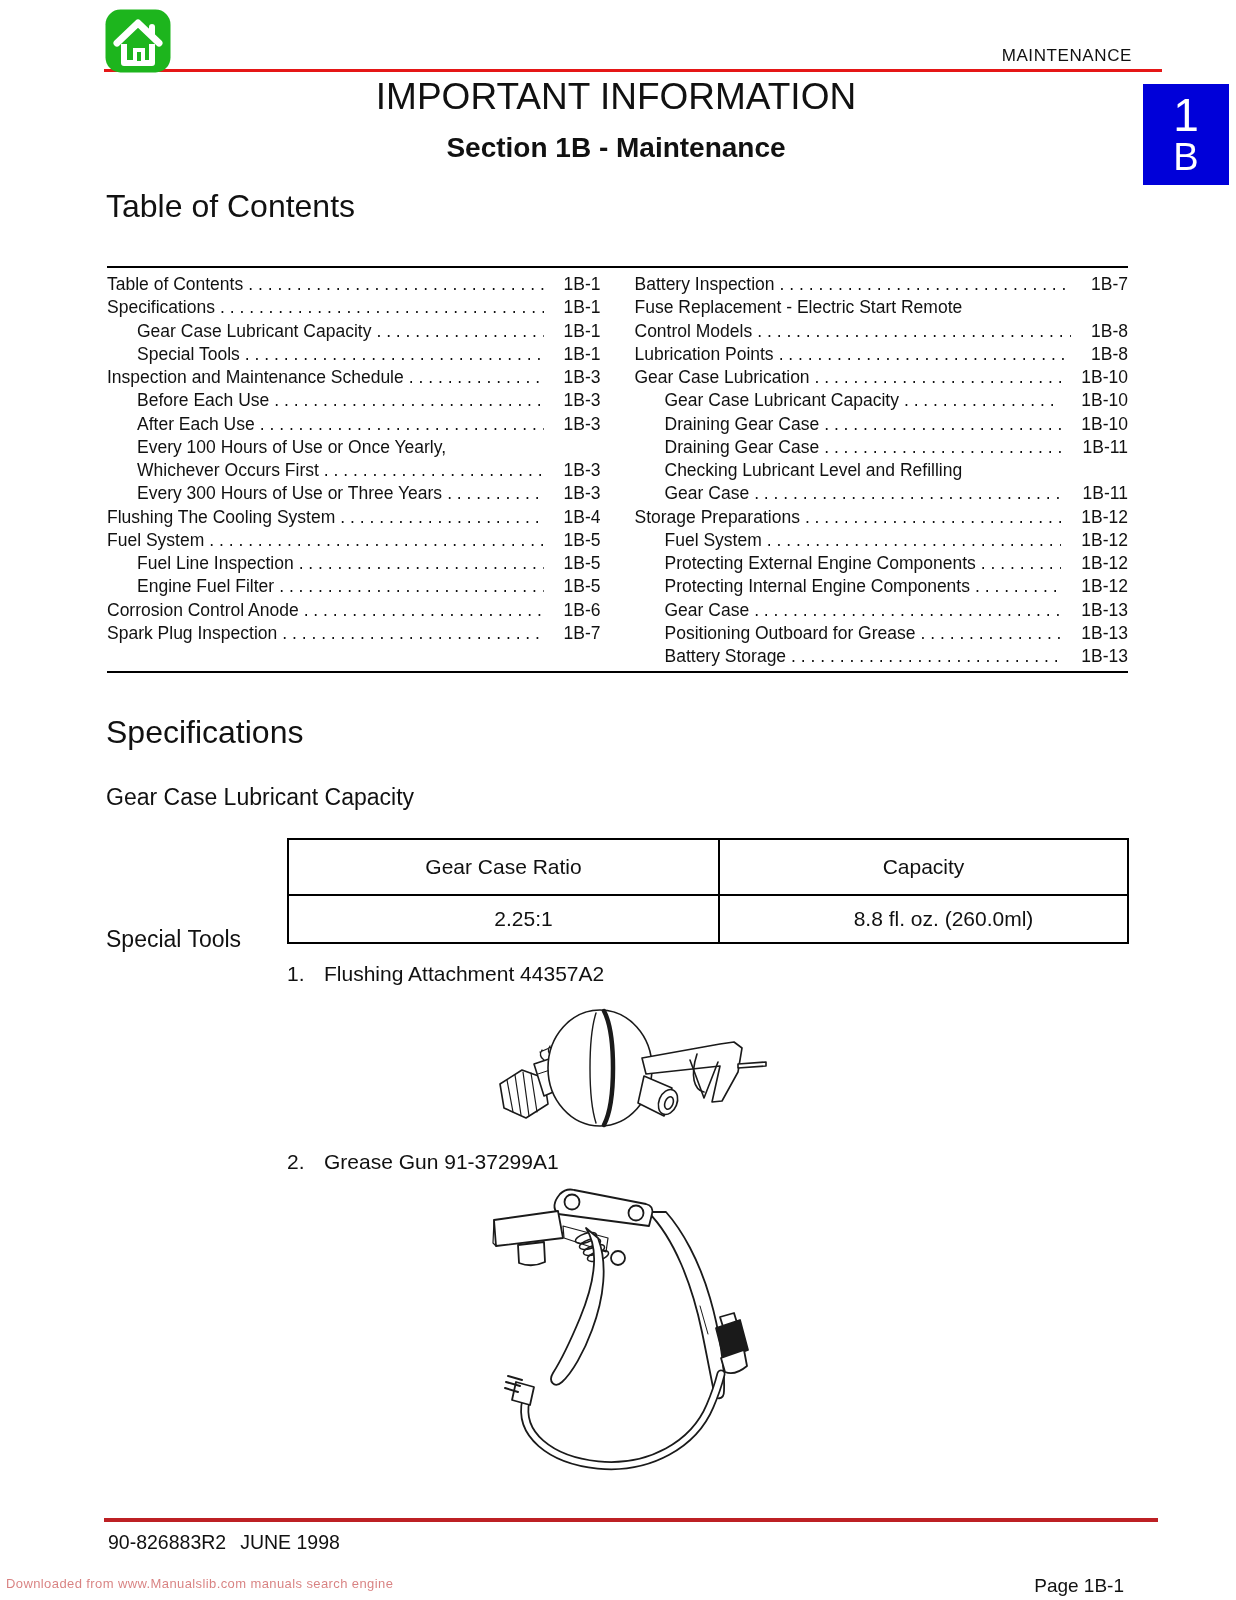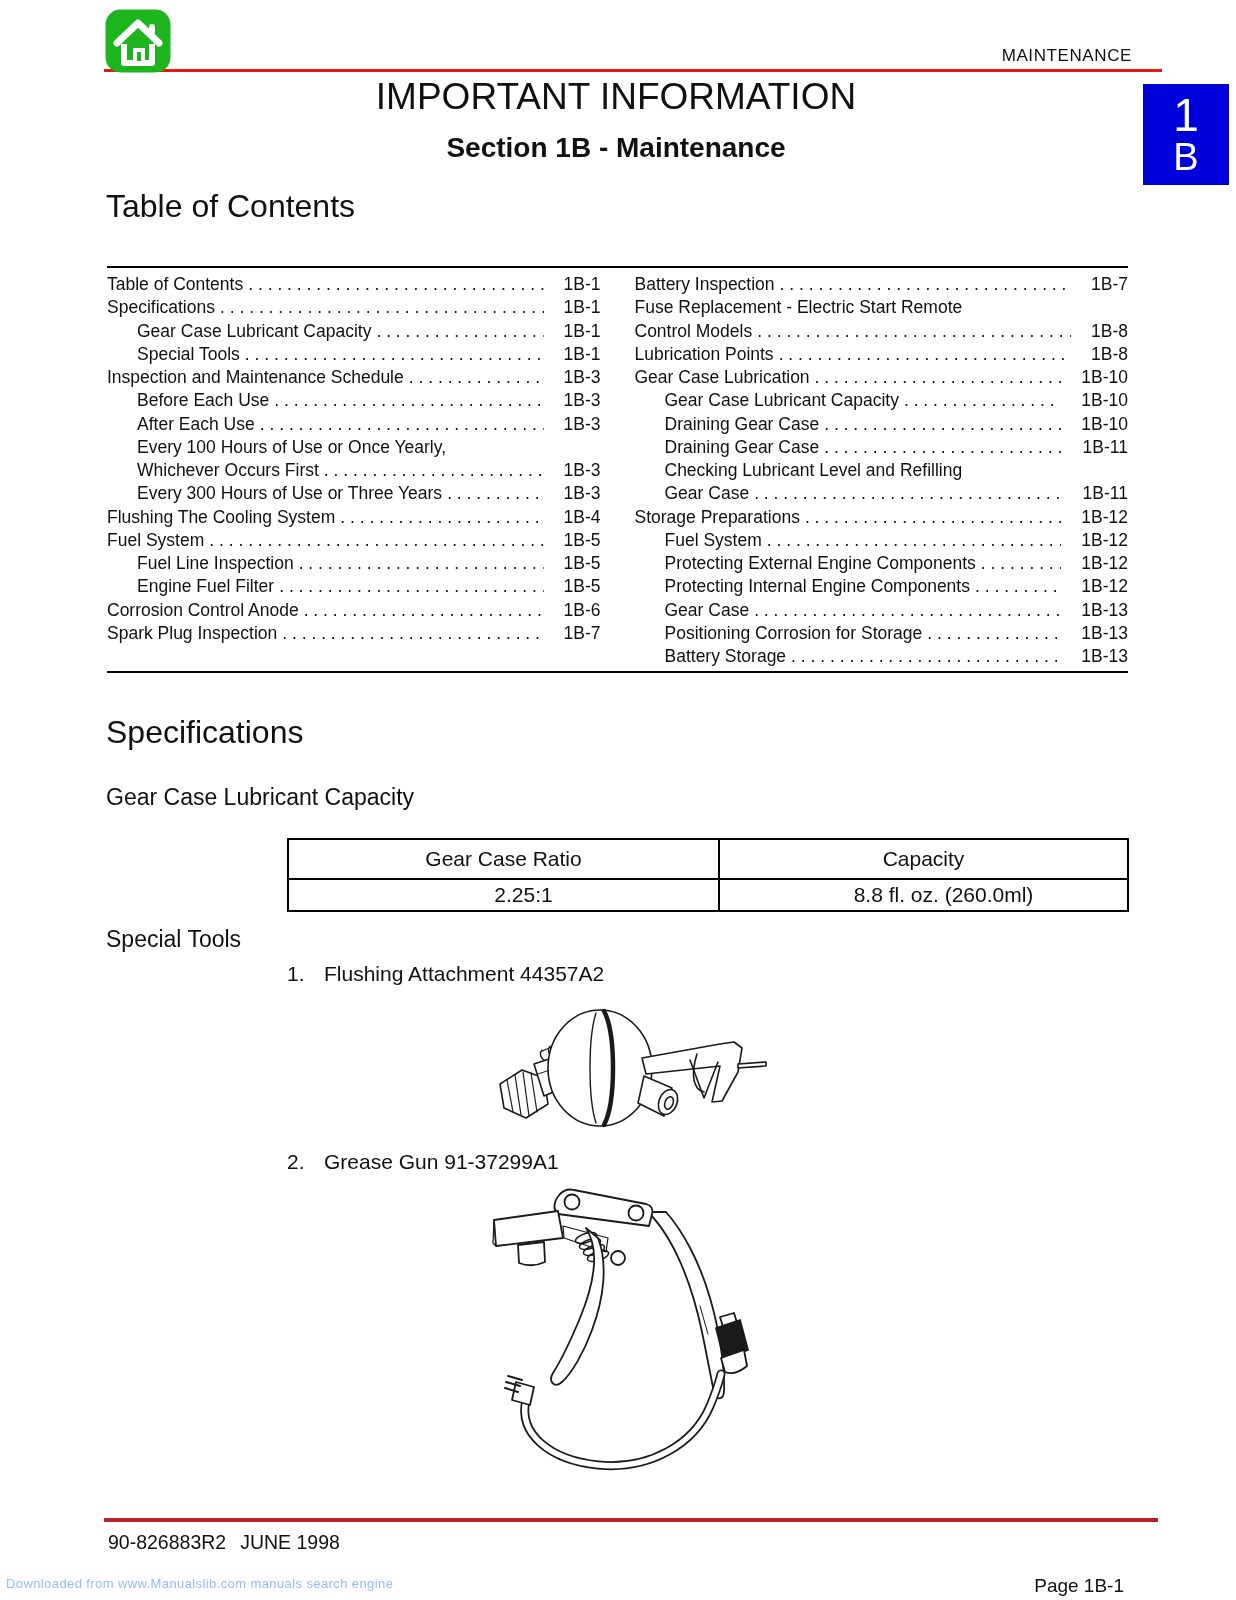--- a/index.html
+++ b/index.html
@@ -38,39 +38,39 @@
   .toc-dots{flex:1 1 auto;overflow:hidden;white-space:nowrap;margin-left:5px;}
   .toc-dots::after{content:". . . . . . . . . . . . . . . . . . . . . . . . . . . . . . . . . . . . . . . . . . . . . . . . . . . . . . . . . . . . . . . .";}
   .toc-page{flex:0 0 auto;margin-left:20px;text-align:right;}
   .toc-row.nopage .toc-dots,.toc-row.nopage .toc-page{visibility:hidden;}
 
   
   .specs-heading{position:absolute;left:106px;top:714px;font-size:32px;font-weight:400;}
   .gear-heading{position:absolute;left:106px;top:784px;font-size:23px;font-weight:400;}
   .spec-table{position:absolute;left:287px;top:838px;width:840px;border-collapse:collapse;table-layout:fixed;}
   .spec-table th,.spec-table td{border:2px solid #000;text-align:center;font-weight:400;font-size:21px;}
-  .spec-table th{height:40px;}
-  .spec-table td{height:32px;padding-left:40px;}
+  .spec-table th{height:56px;}
+  .spec-table td{height:48px;padding-left:40px;}
   .spec-table col.c1{width:431px;}
   .spec-table col.c2{width:409px;}
   .tools-heading{position:absolute;left:106px;top:926px;font-size:23px;font-weight:400;}
   .tool-item{position:absolute;left:287px;display:flex;font-size:21px;}
   .tool-item .tool-num{width:37px;flex:0 0 auto;}
   .tool-item.item1{top:962px;}
   .tool-item.item2{top:1150px;}
   .illus{position:absolute;}
   .illus svg{display:block;width:100%;height:100%;}
   .illus.flush{left:492px;top:1006px;width:278px;height:126px;}
   .illus.grease{left:488px;top:1186px;width:282px;height:292px;}
 
   
   .footer-rule{position:absolute;left:104px;top:1518px;width:1054px;height:4px;background:var(--accent-red-dark);}
   .footer-left{position:absolute;left:108px;top:1531px;font-size:19.5px;display:flex;gap:14px;}
   .footer-right{position:absolute;right:112px;top:1531px;font-size:19px;margin-top:44px;}
-  .watermark{position:absolute;left:6px;top:1576px;font-size:13px;color:#3b82f6;opacity:.55;letter-spacing:.4px;}
+  .watermark{position:absolute;left:6px;top:1576px;font-size:13px;color:#b91c1c;opacity:.55;letter-spacing:.4px;}
 </style>
 </head>
 <body>
 
 <div class="page">
 
   <button class="home-btn" title="">
     <svg viewBox="0 0 68 66">
       <rect x="1.5" y="1.5" width="65" height="63" rx="15" fill="var(--icon-green)"></rect>
       <path d="M13 35 L34 15 L55 35" fill="none" stroke="#fff" stroke-width="7" stroke-linecap="round" stroke-linejoin="round"></path>
@@ -249,21 +249,21 @@
           <span class="toc-label">Protecting Internal Engine Components</span>
           <span class="toc-dots"></span>
           <span class="toc-page">1B-12</span>
         </div>
         <div class="toc-row ind">
           <span class="toc-label">Gear Case</span>
           <span class="toc-dots"></span>
           <span class="toc-page">1B-13</span>
         </div>
         <div class="toc-row ind">
-          <span class="toc-label">Positioning Corrosion for Storage</span>
+          <span class="toc-label">Positioning Outboard for Grease</span>
           <span class="toc-dots"></span>
           <span class="toc-page">1B-13</span>
         </div>
         <div class="toc-row ind">
           <span class="toc-label">Battery Storage</span>
           <span class="toc-dots"></span>
           <span class="toc-page">1B-13</span>
         </div>
       </div>
   </div>

